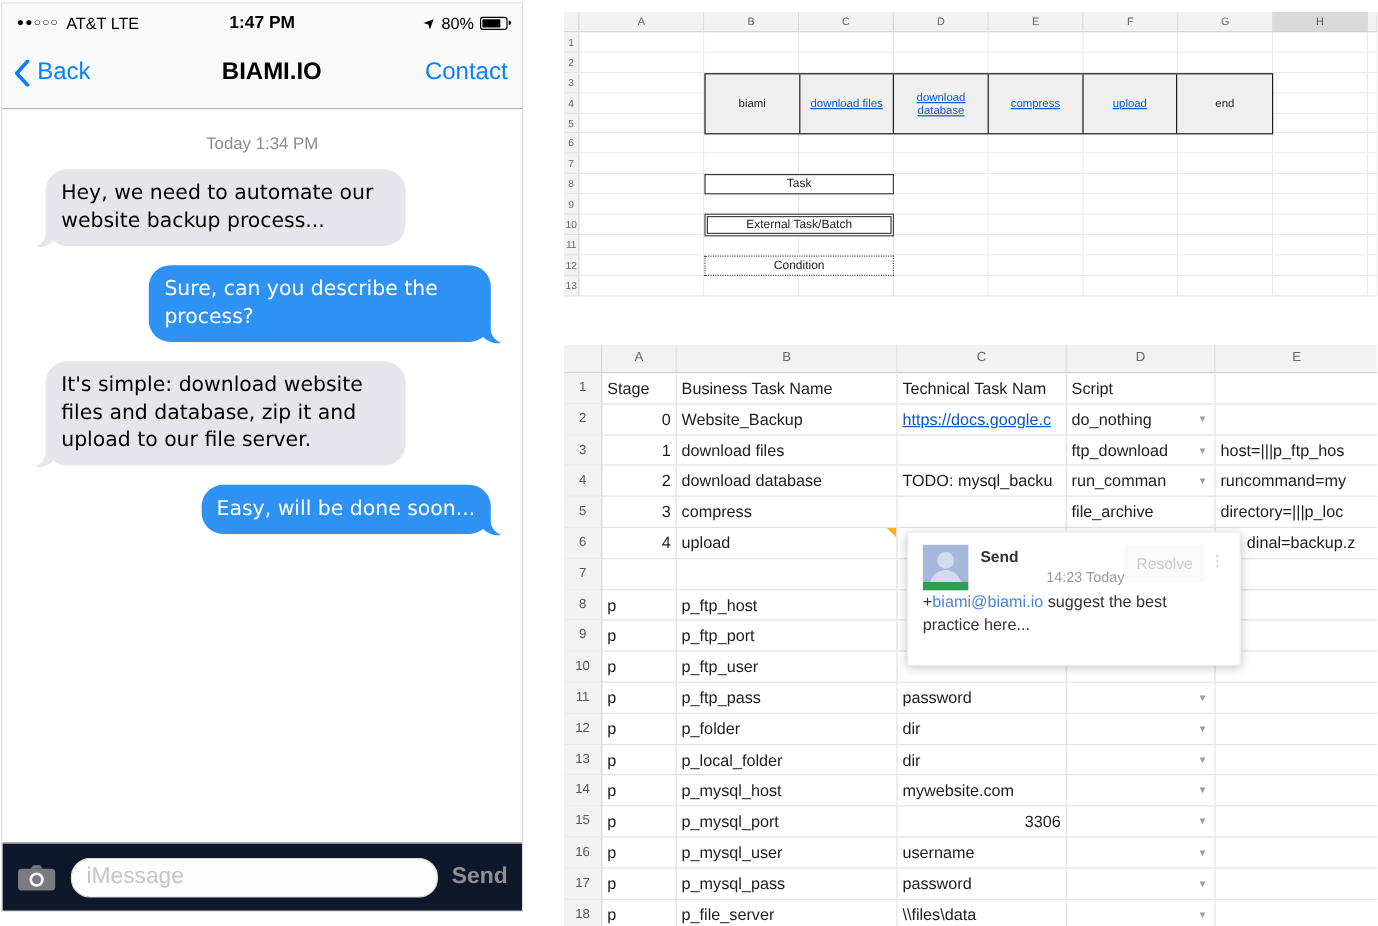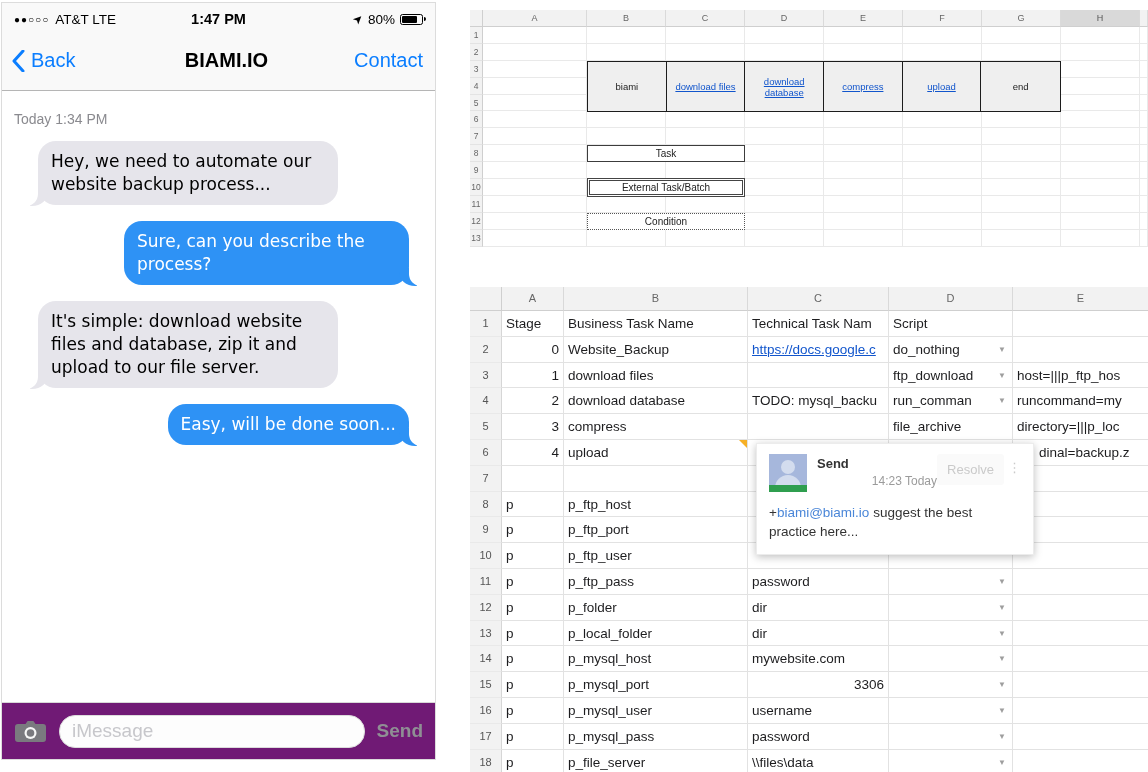--- a/index.html
+++ b/index.html
@@ -22,35 +22,35 @@
                     background:#000; border-radius:0 2px 2px 0; }
   .battery-fill { display:block; height:100%; width:80%; background:#000; border-radius:1px; }
 
   .nav-bar { position:relative; height:60px; background:#f9f9f9; border-bottom:1px solid #b5b5b5;
              display:flex; align-items:center; }
   .back-btn { display:flex; align-items:center; gap:6px; margin-left:10px; color:#0b7eff; font-size:20px; }
   .nav-title { position:absolute; left:16px; right:0; text-align:center; font-weight:bold; font-size:20px; color:#000; }
   .contact-btn { margin-left:auto; margin-right:12px; color:#0b7eff; font-size:20px; z-index:1; }
 
   .messages { display:flex; flex-direction:column; padding:10px 12px 0 12px; }
-  .date-sep { color:#8a8a8f; font-size:14px; margin:10px 0 14px 0; }
+  .date-sep { text-align:center; color:#8a8a8f; font-size:14px; margin:10px 0 14px 0; }
   .bubble { position:relative; padding:9px 13px; border-radius:18px;
             font-family:"DejaVu Sans", sans-serif; font-size:17px; line-height:23px; margin-bottom:16px; }
   .bubble.left  { align-self:flex-start; margin-left:24px; background:#e6e5eb; color:#000; }
   .bubble.right { align-self:flex-end;  margin-right:14px; background:#2e92f5; color:#fff; }
   .bubble.left::before  { content:''; position:absolute; bottom:-1px; left:-8px;  width:18px; height:18px;
                           background:#e6e5eb; border-bottom-right-radius:16px 14px; }
   .bubble.left::after   { content:''; position:absolute; bottom:-1px; left:-13px; width:13px; height:19px;
                           background:#fff; border-bottom-right-radius:12px; }
   .bubble.right::before { content:''; position:absolute; bottom:-1px; right:-8px; width:18px; height:18px;
                           background:#2e92f5; border-bottom-left-radius:16px 14px; }
   .bubble.right::after  { content:''; position:absolute; bottom:-1px; right:-13px; width:13px; height:19px;
                           background:#fff; border-bottom-left-radius:12px; }
 
-  .composer { position:absolute; left:0; right:0; bottom:0; height:57px; background:#701a75;
+  .composer { position:absolute; left:0; right:0; bottom:0; height:57px; background:#0f172a;
               border-top:1px solid #d8d8d8; display:flex; align-items:center; padding:0 12px; }
   .cam { flex:0 0 auto; display:flex; }
   .msg-input { flex:1; margin:0 12px; height:33px; border:1.5px solid #dcdcdc; border-radius:16px;
                background:#fdfdfd; font-size:19px; padding:0 12px; color:#333; outline:none;
                font-family:"Liberation Sans", sans-serif; }
   .msg-input::placeholder { color:#c7c7cb; }
   .send-btn { color:#8f8f94; font-weight:bold; font-size:19px; background:none; border:none;
               font-family:"Liberation Sans", sans-serif; }
 
   
@@ -107,21 +107,21 @@
   .av-head { position:absolute; left:12px; top:6px; width:14px; height:14px; border-radius:50%; background:#d3dcee; }
   .av-body { position:absolute; left:6px; top:21px; width:26px; height:16px;
              border-radius:13px 13px 0 0; background:#d3dcee; }
   .av-strip { position:absolute; left:0; bottom:0; width:100%; height:7px; background:#2f9e4f; }
   .cp-meta { margin-left:10px; flex:1; padding-top:2px; }
   .cp-author { font-weight:bold; font-size:13px; color:#333; }
   .cp-time { font-size:12px; color:#9b9b9b; margin-top:3px;text-align:right; }
   .cp-resolve { color:#cacaca; font-size:13px; background:#fafafa; border:none; padding:8px 10px;
                 border-radius:3px; font-family:"Liberation Sans", sans-serif; }
   .cp-dots { color:#cacaca; font-size:13px; margin-left:4px; padding-top:6px; letter-spacing:0; }
-  .cp-body { margin-top:11px; font-size:13.5px; color:#333; line-height:19px; }
+  .cp-body { margin-top:0; font-size:13.5px; color:#333; line-height:19px; }
   .cp-mention { color:#4a86d8; }
 </style>
 </head>
 <body>
 
 <div class="stage">
 
   <div class="phone">
     <div class="status-bar">
       <span class="sb-left">

